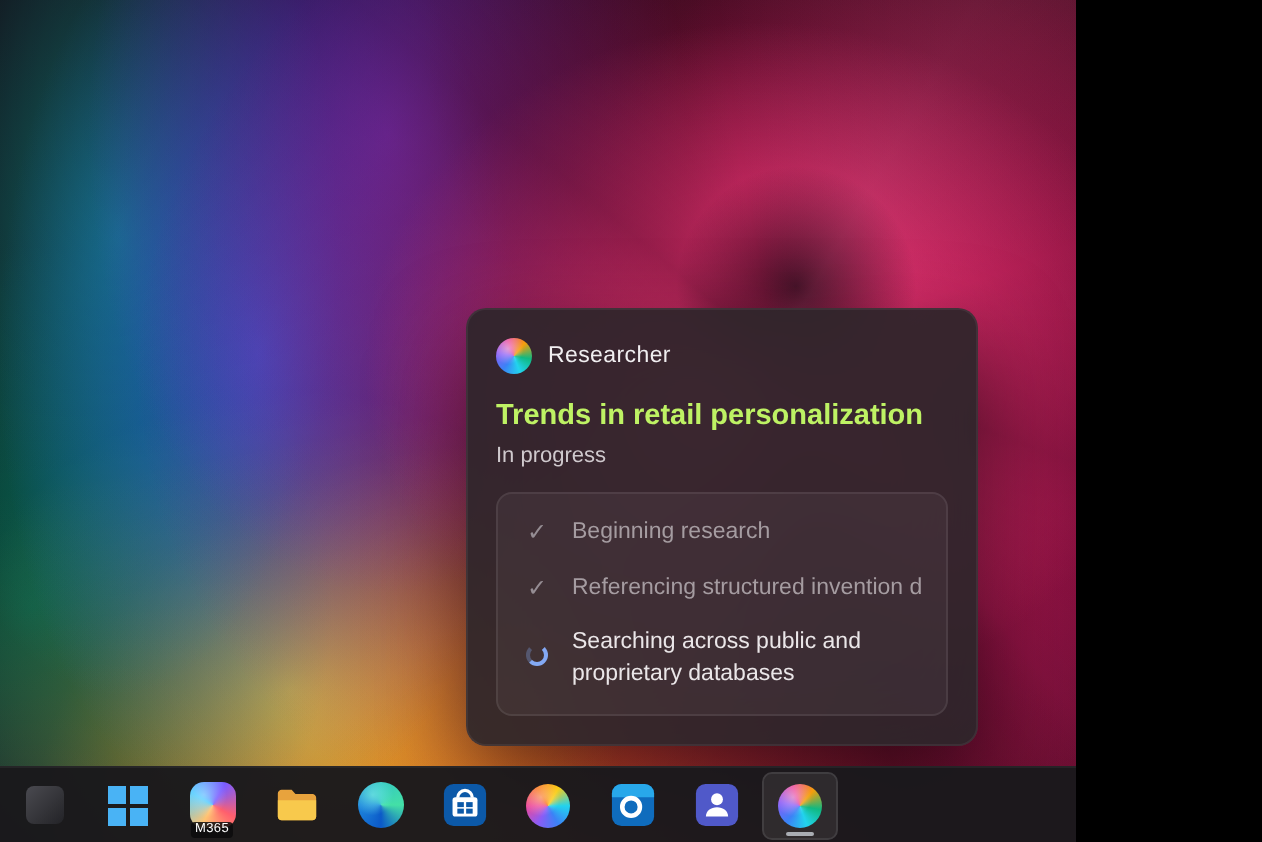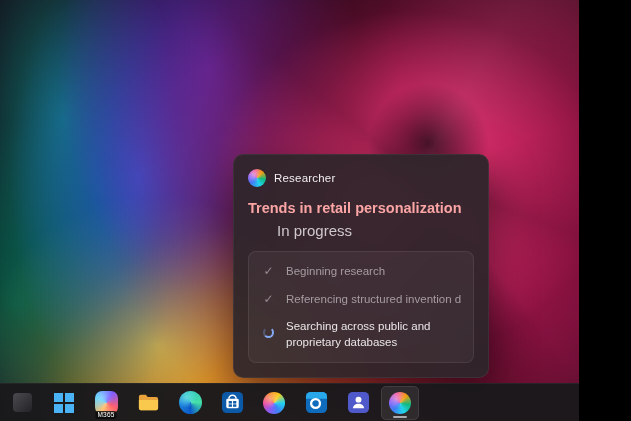--- a/index.html
+++ b/index.html
@@ -1,17 +1,17 @@
 <!DOCTYPE html>
 <html><head>
 <meta charset="utf-8">
 <style>
   * { margin:0; padding:0; box-sizing:border-box; }
   body { width:631px; height:421px; overflow:hidden; font-family:"Liberation Sans","DejaVu Sans",sans-serif; background:#000; }
-  .screen { position:relative; width:579px; height:421px; overflow:hidden; }
+  .screen { position:relative; width:538px; height:421px; overflow:hidden; }
 
   
   .wallpaper {
     position:absolute; inset:0;
     background-color:#0e0710;
     background-image:
       radial-gradient(circle 60px at 74% 34%, rgba(45,6,24,.9), rgba(45,6,24,0) 100%),
       radial-gradient(ellipse 200px 170px at 71% 43%, rgba(255,64,129,.85), rgba(255,64,129,0) 100%),
       radial-gradient(ellipse 330px 280px at 74% 44%, rgba(192,24,84,.9), rgba(192,24,84,0) 100%),
       radial-gradient(ellipse 280px 330px at 98% 60%, rgba(170,20,80,.75), rgba(170,20,80,0) 100%),
@@ -46,22 +46,22 @@
     color:#fff;
   }
   .card-header { display:flex; align-items:center; gap:8px; margin-bottom:13px; }
   .app-icon {
     width:18px; height:18px; border-radius:50%; flex:0 0 18px;
     background-image:
       radial-gradient(circle at 33% 30%, rgba(255,255,255,.45), rgba(255,255,255,0) 45%),
       conic-gradient(from 160deg, #22d3ee, #3b82f6, #8b5cf6, #ec4899, #f59e0b, #10b981, #22d3ee);
   }
   .app-name { font-size:11.5px; color:#f0eef0; letter-spacing:.2px; }
-  .card-title { font-size:14.5px; font-weight:700; color:#fca5a5; margin-bottom:6px; }
-  .card-status { font-size:15px; color:#cfc9cd; margin-bottom:12px;margin-left:29px; }
+  .card-title { font-size:14.5px; font-weight:700; color:#bef264; margin-bottom:6px; }
+  .card-status { font-size:11px; color:#cfc9cd; margin-bottom:12px; }
 
   .steps-panel {
     background:rgba(255,255,255,0.045);
     border:1px solid rgba(255,255,255,0.08);
     border-radius:8px;
     padding:12px;
   }
   .step { display:flex; gap:10px; align-items:flex-start; font-size:11.5px; line-height:1.35; color:#a59ca1; }
   .step + .step { margin-top:12px; }
   .step .ic { flex:0 0 15px; width:15px; text-align:center; }

